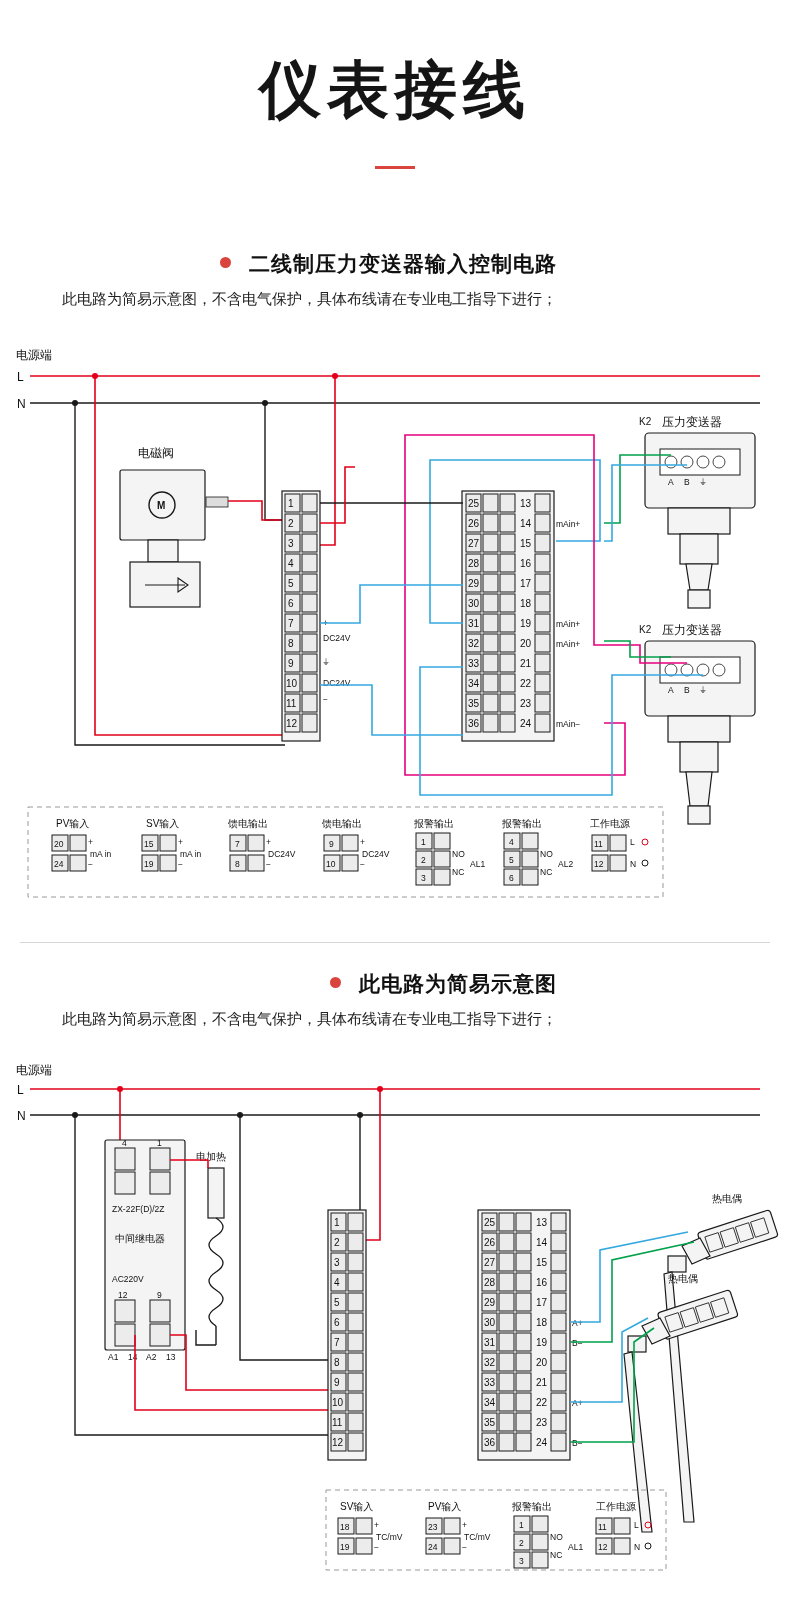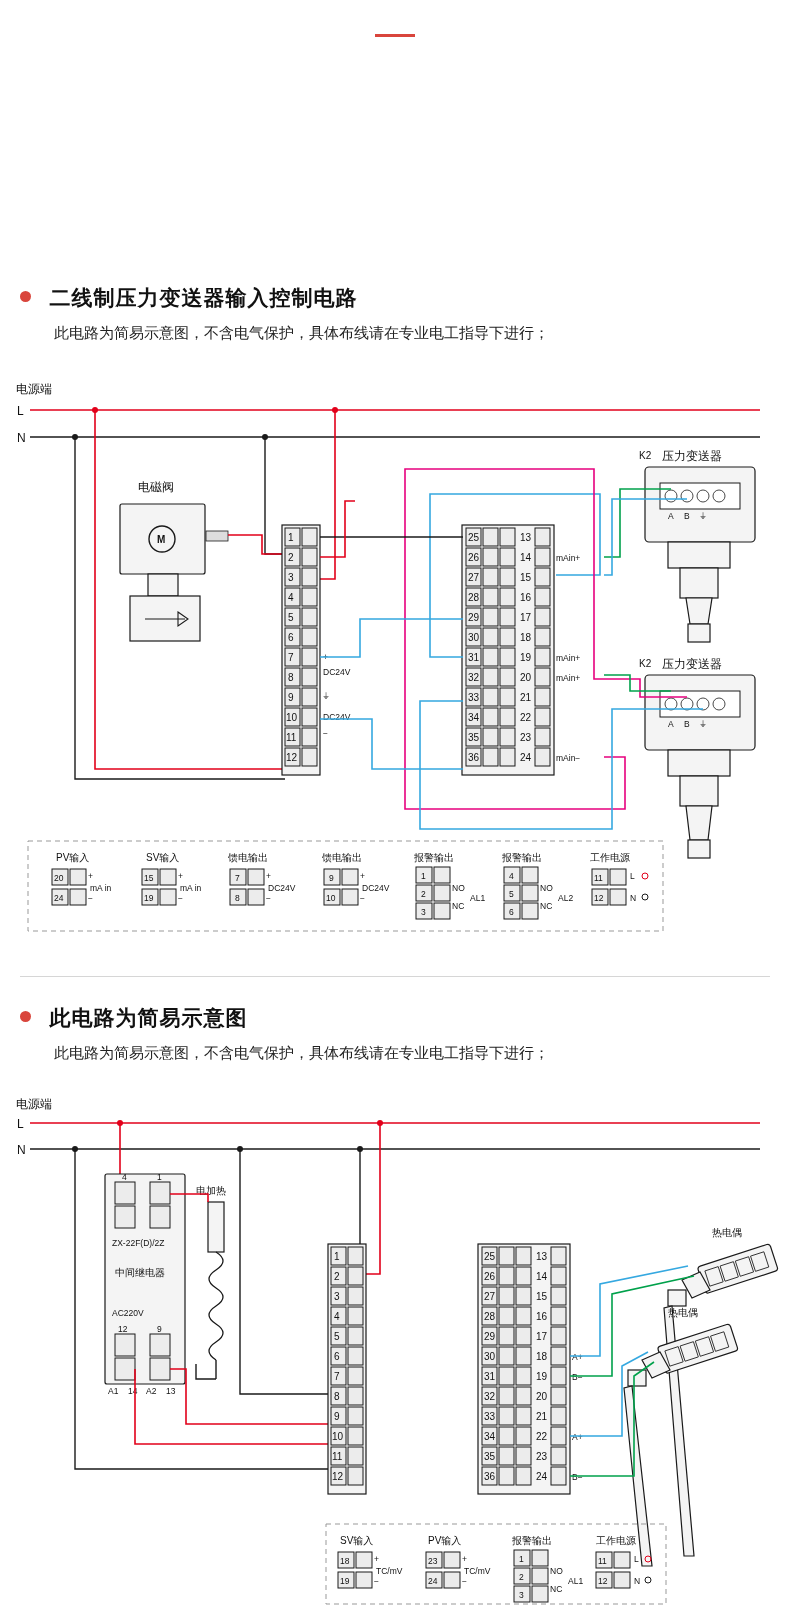--- a/index.html
+++ b/index.html
@@ -23,39 +23,40 @@
     letter-spacing: 6px;
     padding-top: 48px;
     color: #151515;
   }
   .title-rule {
     width: 40px; height: 3px; background: #d9453c;
     margin: 34px auto 0 auto;
   }
 
   
-  .sec-head { position: absolute; left: 20px; }
+  .sec-head { position: absolute; left: 28px; text-align: right; }
   .bullet {
     display:inline-block; width: 11px; height: 11px; border-radius: 50%;
     background: #d9453c; margin-right: 14px; vertical-align: 3px;
   }
   .sec-title { font-size: 21px; font-weight: bold; letter-spacing: 1px; }
   .sec-sub { font-size: 15px; margin: 12px 0 0 34px; color: #222; }
 
   .divider { position:absolute; left:20px; width:750px; height:1px; background:#d6d6d6; }
 
   
   svg.canvas { position:absolute; left:0; top:0; }
   text { font-family: "Liberation Sans", sans-serif; }
 </style>
 </head>
 <body>
 
 <div class="page">
 
+  <div class="title">仪表接线</div>
   <div class="title-rule"></div>
 
   <div class="sec-head" style="top:250px">
     <span class="bullet"></span>
     <span class="sec-title">二线制压力变送器输入控制电路</span>
     <div class="sec-sub">此电路为简易示意图，不含电气保护，具体布线请在专业电工指导下进行；</div>
   </div>
 
   <svg class="canvas" width="790" height="620" viewBox="0 0 790 620" style="top:345px">
     <defs>

